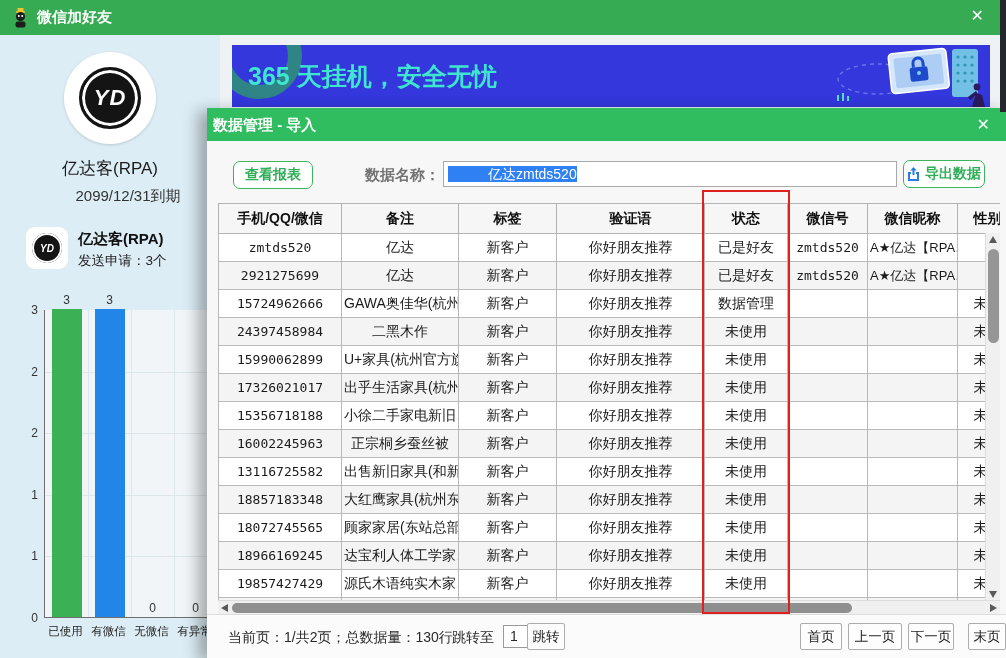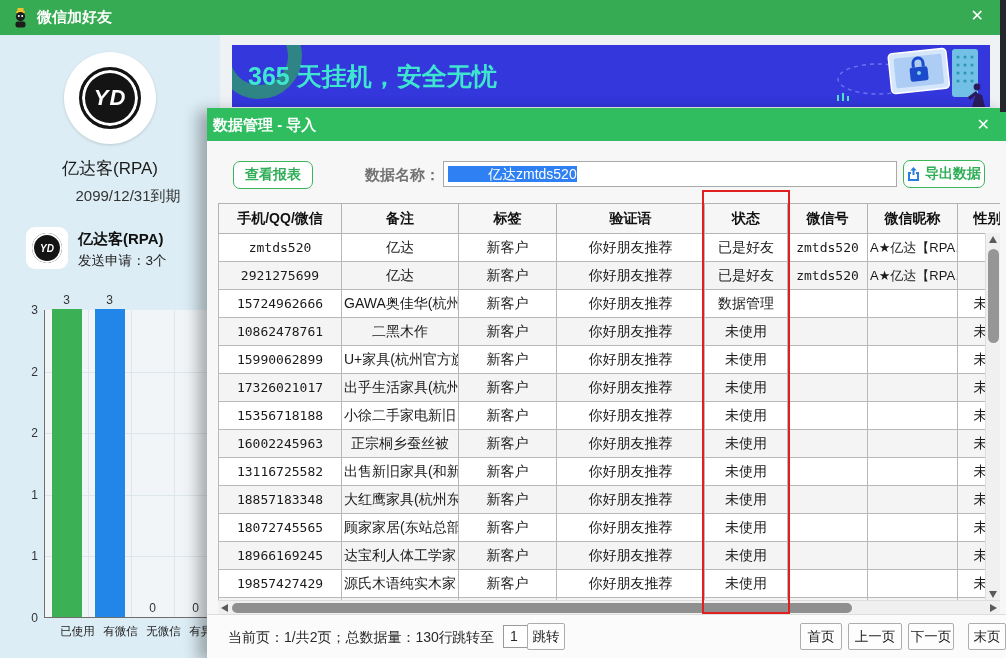--- a/index.html
+++ b/index.html
@@ -38,21 +38,21 @@
 
   
   .chart { position:absolute; left:4px; top:263px; width:212px; height:352px; }
   .chart-plot { position:absolute; left:40px; top:12px; width:172px; height:308px;
     background:#f1f5f7; border-left:1px solid #6f6f6f; border-bottom:1px solid #6f6f6f; overflow:visible; }
   .gridline-h { position:absolute; left:0; width:100%; height:1px; background:#dde6ea; }
   .gridline-v { position:absolute; top:0; height:100%; width:1px; background:#dde6ea; }
   .chart-bar { position:absolute; bottom:0; width:30px; }
   .bar-value { position:absolute; width:43px; text-align:center; font-size:12px; color:#333; }
   .ytick { position:absolute; left:0; width:34px; text-align:right; font-size:12px; color:#333; }
-  .xlabels { position:absolute; left:52px; top:326px; width:172px; display:flex;justify-content:center; }
+  .xlabels { position:absolute; left:40px; top:326px; width:172px; display:flex;justify-content:center; }
   .xlabel { width:43px; text-align:center; font-size:11.5px; color:#222; }
 
   
   .main { position:absolute; left:220px; top:35px; width:786px; height:623px; background:#eef2f4; }
   .banner { position:absolute; left:12px; top:10px; width:758px; height:62px; background:#3337dc;
     overflow:hidden; display:flex; align-items:center; cursor:pointer; }
   .banner::before { content:""; position:absolute; left:-16px; top:-32px; width:58px; height:58px;
     border-radius:50%; border:14px solid #2f8486; }
   .banner-text-white { position:relative; margin-left:30px; color:#fff; font-weight:bold; font-size:25px; white-space:nowrap; }
   .banner-text-cyan { position:relative; margin-left:16px; color:#3fe6cf; font-weight:bold; font-size:25px; white-space:nowrap; }
@@ -308,21 +308,21 @@
             <td>15724962666</td>
             <td>GAWA奥佳华(杭州大…</td>
             <td>新客户</td>
             <td>你好朋友推荐</td>
             <td>数据管理</td>
             <td></td>
             <td></td>
             <td>未知</td>
           </tr>
           <tr>
-            <td>10862478761</td>
+            <td>24397458984</td>
             <td>二黑木作</td>
             <td>新客户</td>
             <td>你好朋友推荐</td>
             <td>未使用</td>
             <td></td>
             <td></td>
             <td>未知</td>
           </tr>
           <tr>
             <td>15990062899</td>

